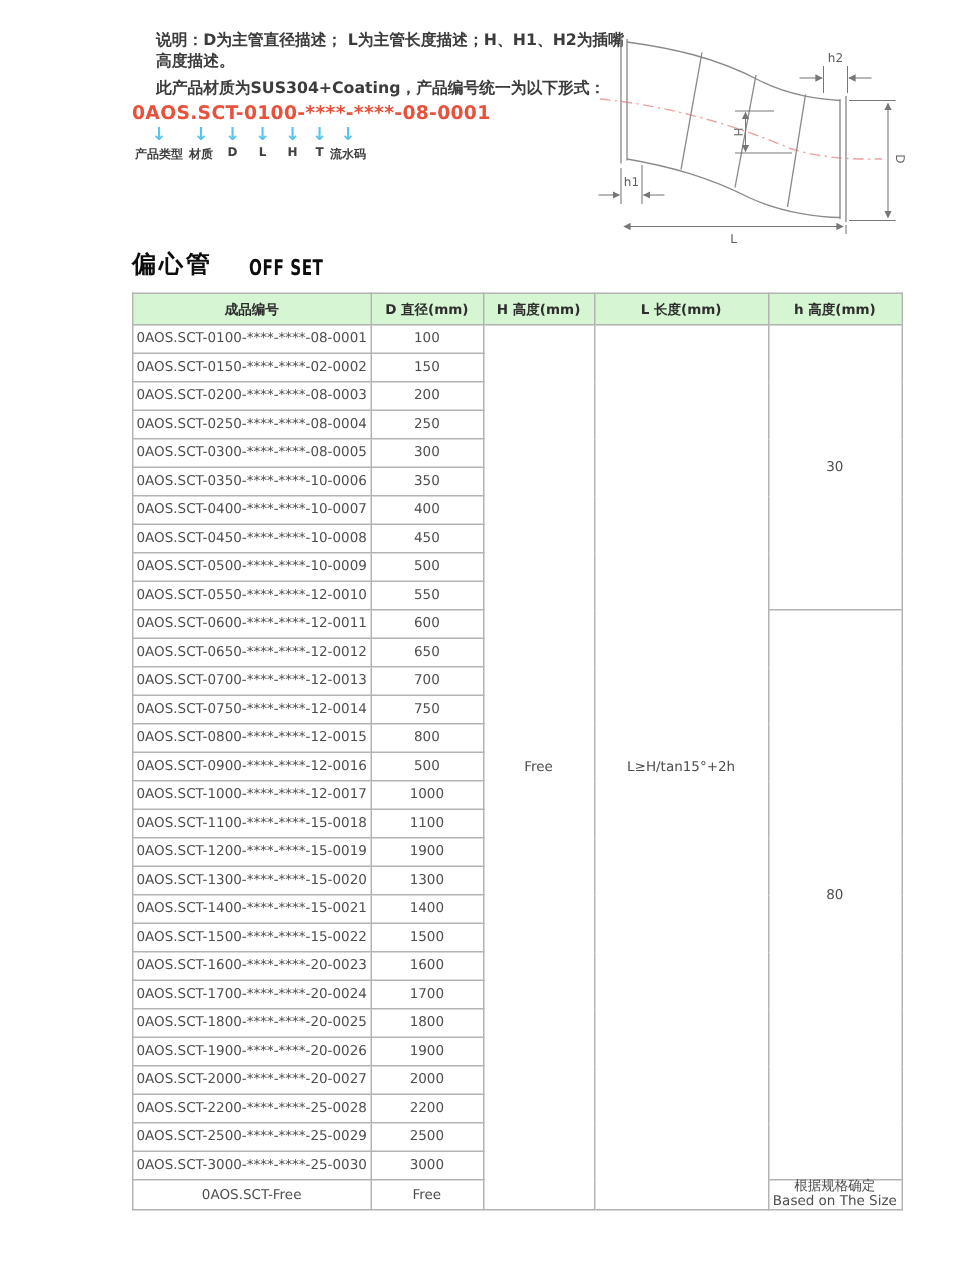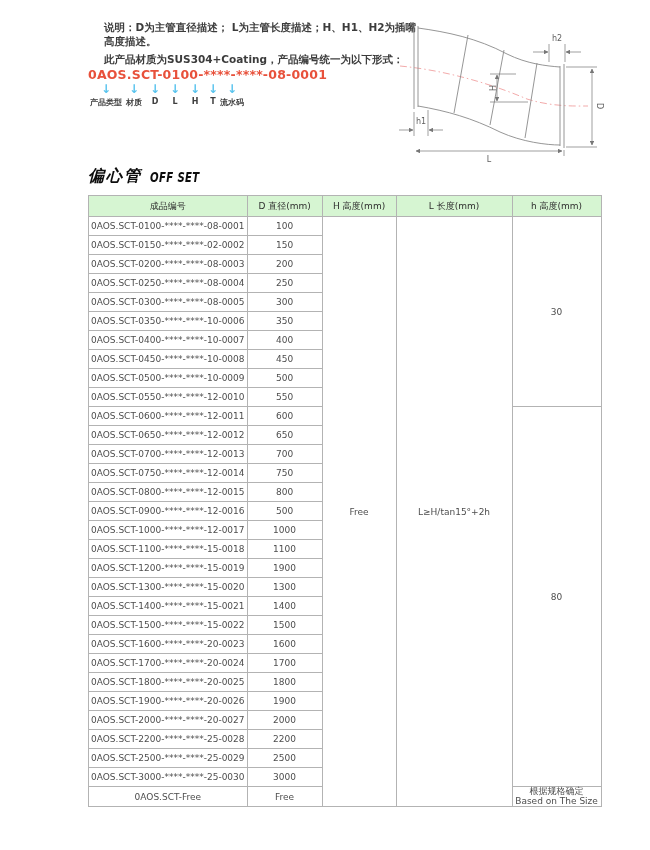--- a/index.html
+++ b/index.html
@@ -24,30 +24,30 @@
   .legend-item{position:absolute;top:0;transform:translateX(-50%);
         display:flex;flex-direction:column;align-items:center;}
   .legend-arrow{color:var(--arrow-cyan);font-size:12px;font-weight:700;line-height:11px;}
   .legend-label{font-size:8px;color:#3f3f3f;font-weight:600;white-space:nowrap;margin-top:2px;}
 
   
   .diagram{position:absolute;left:392px;top:6px;}
   .diagram text{font-size:8px;fill:#5e5e5e;font-family:"DejaVu Sans","Liberation Sans",sans-serif;}
 
   
-  .title-row{position:absolute;left:88px;top:166px;display:flex;align-items:center;gap:8px;font-style:italic;}
+  .title-row{position:absolute;left:88px;top:166px;display:flex;align-items:flex-end;gap:24px;}
   .title-cn{font-size:16px;font-weight:900;color:#0d0d0d;letter-spacing:2px;}
   .title-en{font-size:14.5px;font-weight:900;color:#0d0d0d;display:inline-block;
         transform:scaleX(.7);transform-origin:left bottom;letter-spacing:.5px;white-space:nowrap;}
 
   
   table.spec{position:absolute;left:88px;top:195px;border-collapse:collapse;table-layout:fixed;
         background:#fff;}
   table.spec th{background:var(--header-green);border:1px solid var(--table-border);
-        font-size:9px;font-weight:400;color:#2e2e2e;height:20px;padding:0;}
+        font-size:9px;font-weight:700;color:#2e2e2e;height:20px;padding:0;}
   table.spec td{border:1px solid var(--table-border);font-size:9px;color:#4d4d4d;
         text-align:center;height:18px;padding:0 2px;vertical-align:middle;}
   td.code-cell{font-size:8.5px;letter-spacing:0;white-space:nowrap;}
   td.formula-cell,td.merged-free-cell{font-size:9px;}
   td.note-cell{font-size:8px;line-height:9.5px;}
 </style>
 </head>
 <body style="--code-red: #e8513b; --arrow-cyan: #5ac4ee; --header-green: #d6f5d2; --table-border: #b3b3b3; --centerline-pink: #f0a0a0;">
 
 <div class="page">

